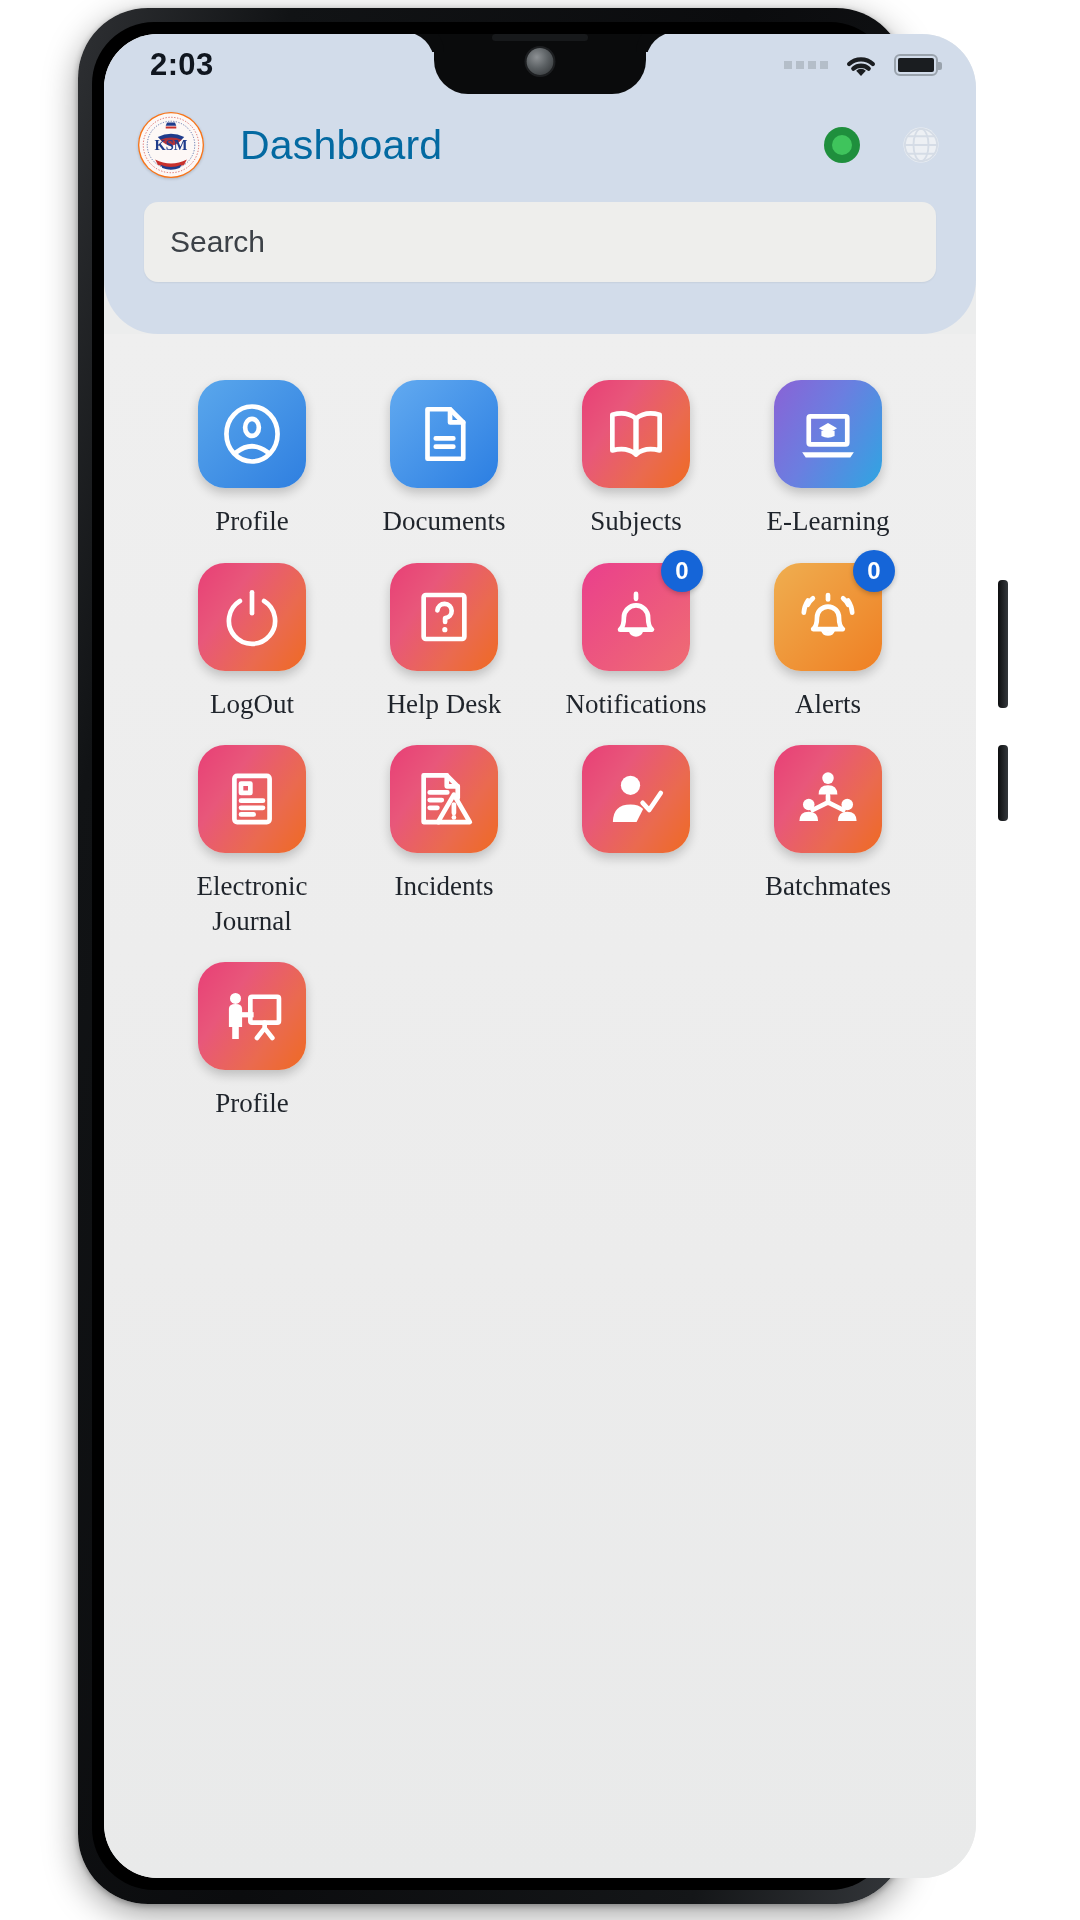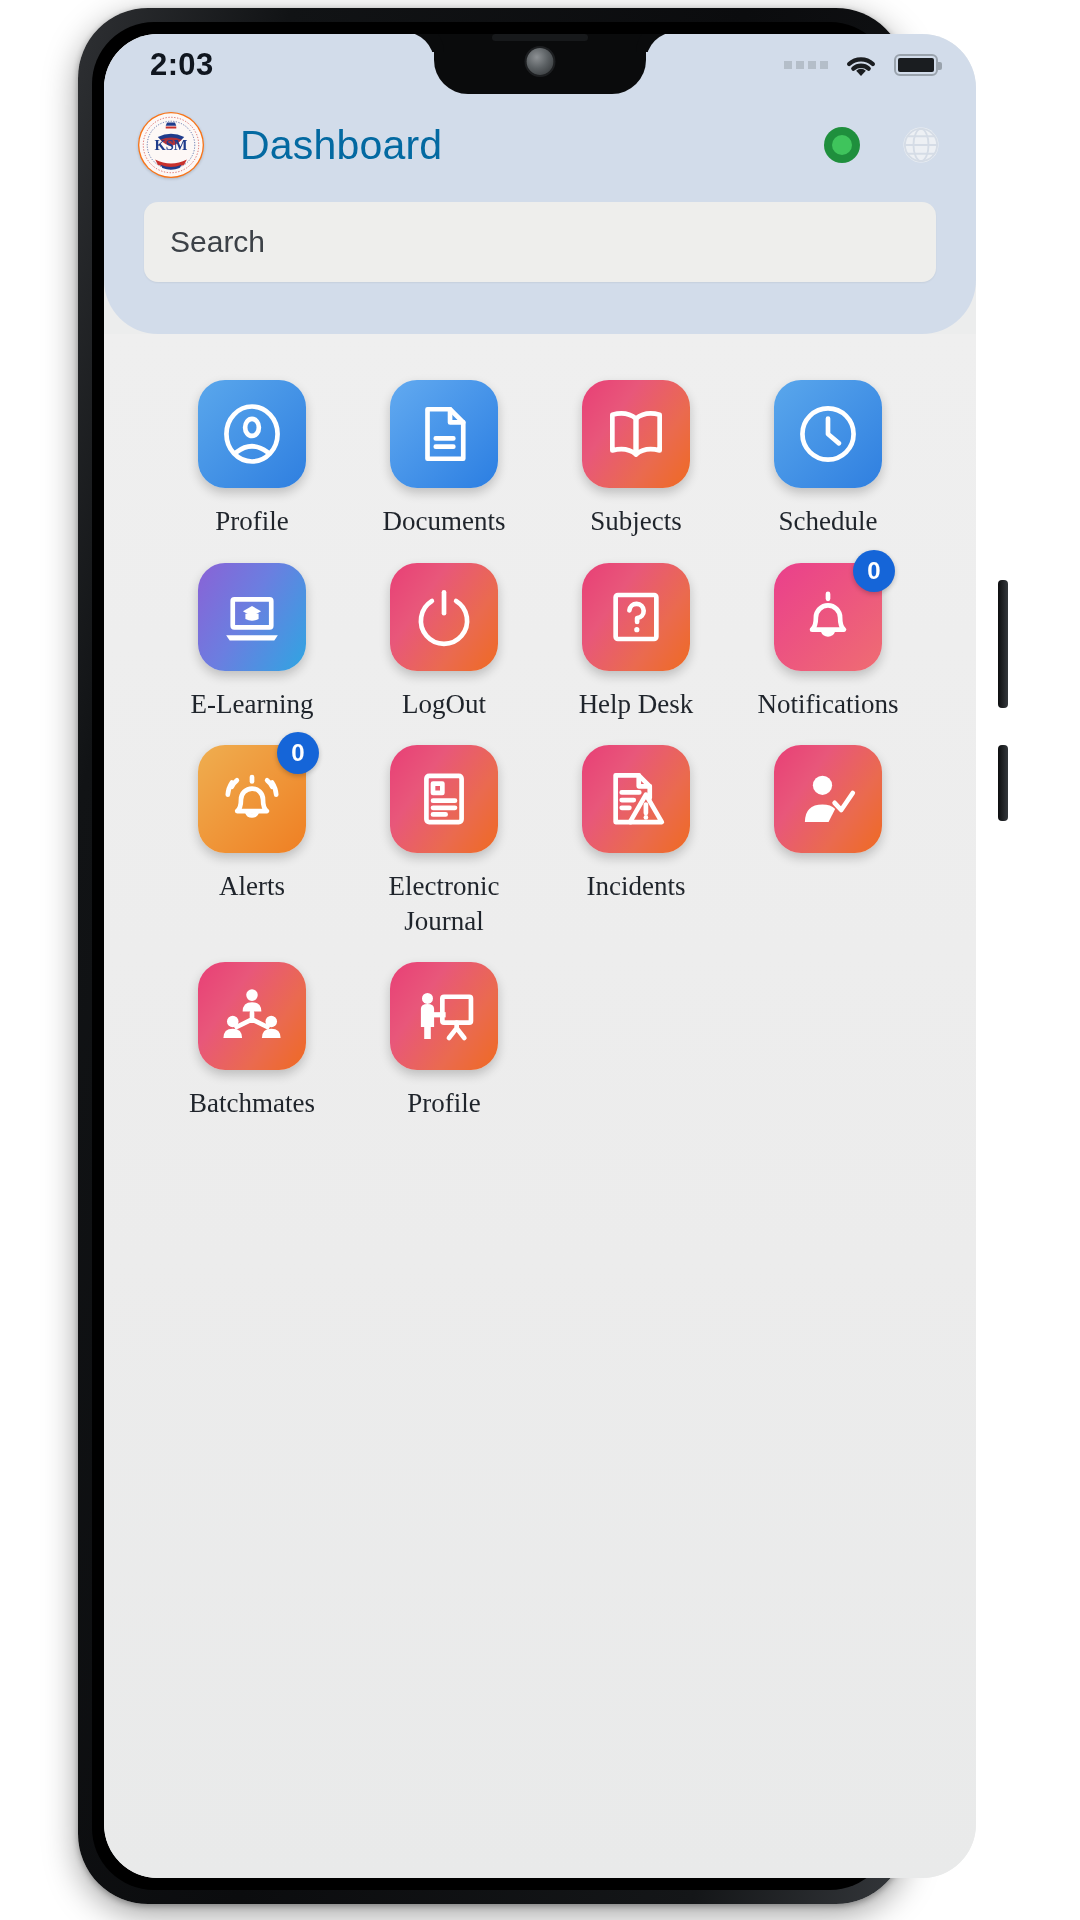--- a/index.html
+++ b/index.html
@@ -290,31 +290,20 @@
                 <path d="M12 6.4 C9.6 4.4 6.3 4.2 3.4 5 v13 C6.3 17.2 9.6 17.4 12 19.4 Z" stroke="#fff" fill="none" stroke-width="1.7" stroke-linecap="round" stroke-linejoin="round"></path>
      <path d="M12 6.4 C14.4 4.4 17.7 4.2 20.6 5 v13 C17.7 17.2 14.4 17.4 12 19.4 Z" stroke="#fff" fill="none" stroke-width="1.7" stroke-linecap="round" stroke-linejoin="round"></path>
      <path d="M12 6.4 v13" stroke="#fff" fill="none" stroke-width="1.7" stroke-linecap="round" stroke-linejoin="round"></path>
               </svg>
             </div>
           </div>
           <div class="tile-label">Subjects</div>
         </div>
         <div class="app-tile">
           <div class="tile-icon-wrap">
-            <div class="tile-icon g-blue">
-              <svg viewBox="0 0 24 24">
-                <circle cx="12" cy="12" r="9.3" stroke="#fff" fill="none" stroke-width="1.7" stroke-linecap="round" stroke-linejoin="round"></circle>
-     <path d="M12 6.4 V12 l4 3.4" stroke="#fff" fill="none" stroke-width="1.7" stroke-linecap="round" stroke-linejoin="round"></path>
-              </svg>
-            </div>
-          </div>
-          <div class="tile-label">Schedule</div>
-        </div>
-        <div class="app-tile">
-          <div class="tile-icon-wrap">
             <div class="tile-icon g-purpleblue">
               <svg viewBox="0 0 24 24">
                 <rect x="5" y="5.6" width="14" height="10.2" rx="0.6" stroke="#fff" fill="none" stroke-width="1.7" stroke-linecap="round" stroke-linejoin="round"></rect>
      <path d="M2.6 18.6 h18.8 l-1.3 1.9 H3.9 Z" fill="#fff"></path>
      <path d="M12 8 l3.3 1.9 L12 11.8 8.7 9.9 Z" fill="#fff"></path>
      <path d="M9.6 10.8 v1.9 q2.4 1.3 4.8 0 v-1.9" fill="#fff"></path>
               </svg>
             </div>
           </div>
           <div class="tile-label">E-Learning</div>

